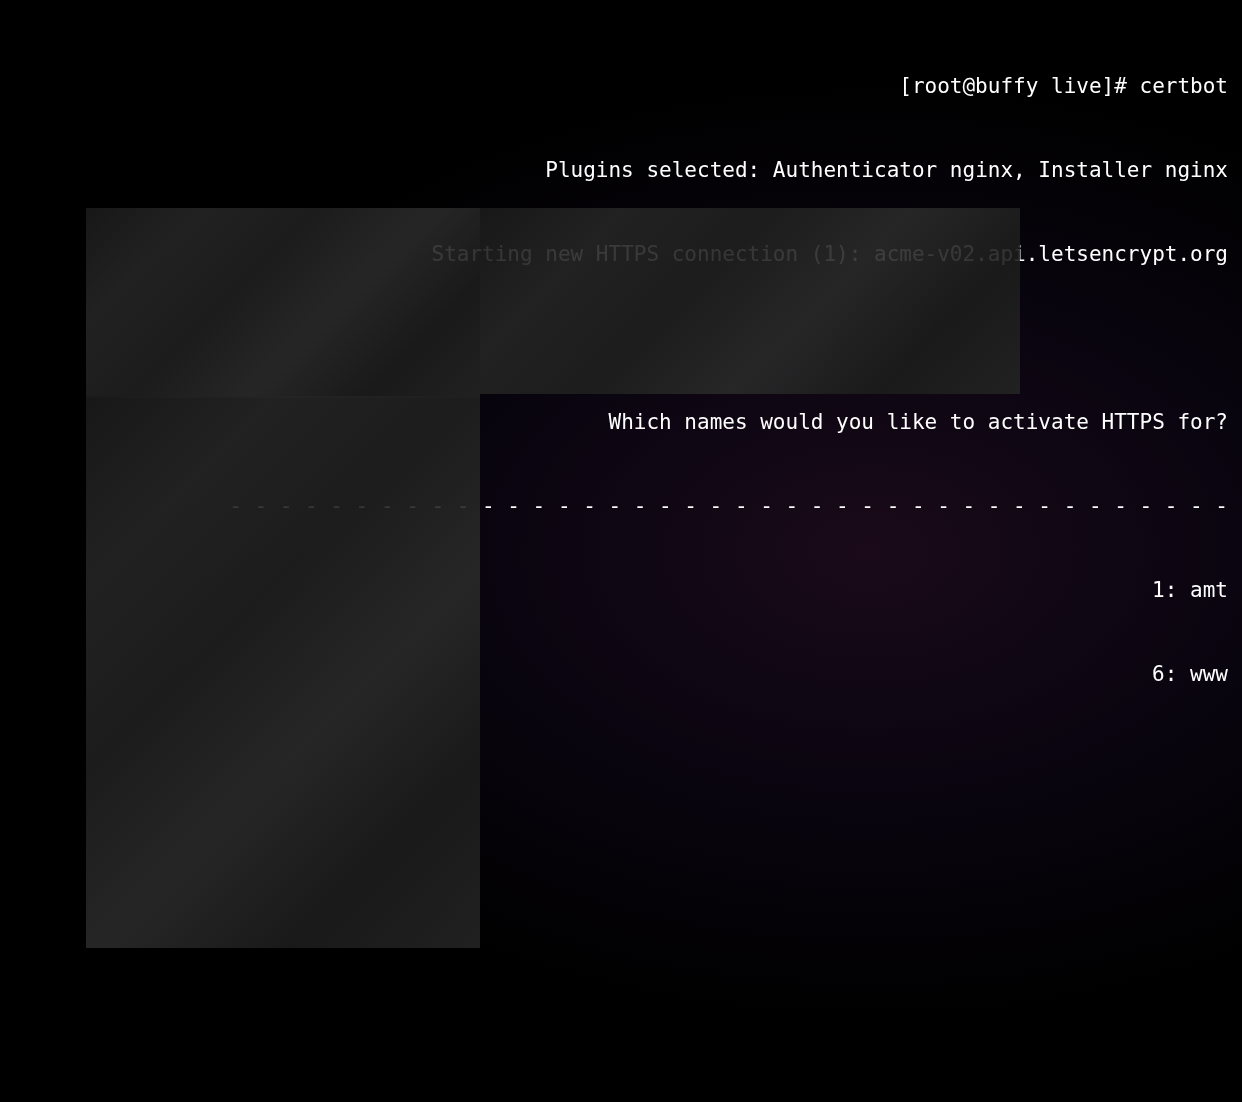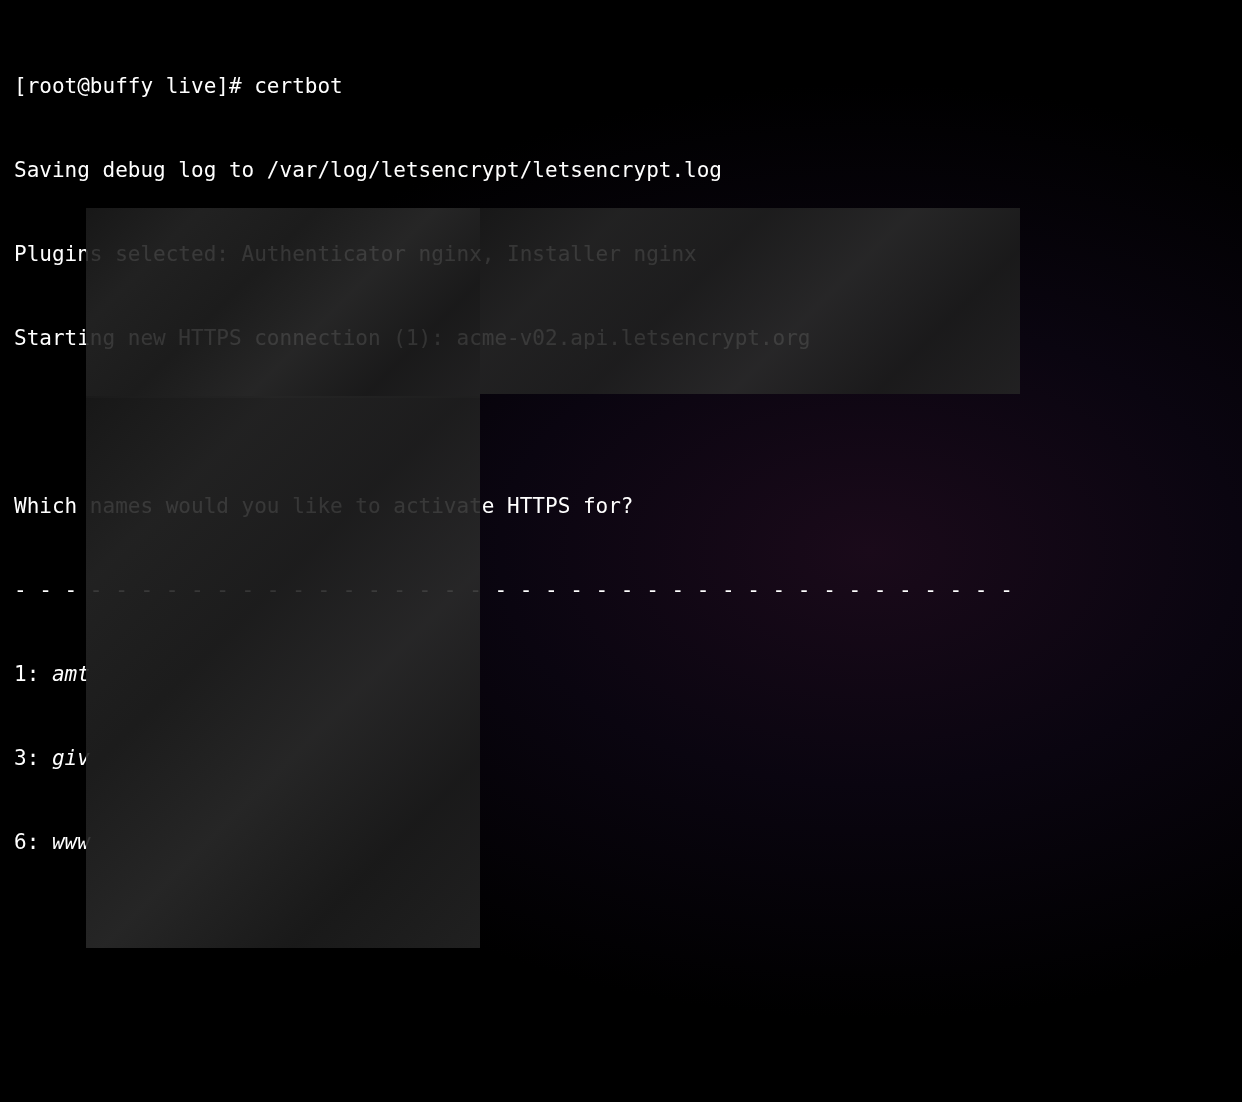--- a/index.html
+++ b/index.html
@@ -21,20 +21,21 @@
       position: relative;
     }
     .terminal {
       white-space: pre;
       position: relative;
       z-index: 2;
     }
     .line {
       display: block;
       min-height: 28px;
+      text-align: right;
     }
     .blank-line {
       display: block;
       height: 28px;
     }
     .divider {
       letter-spacing: 0;
     }
     .redaction {
       position: absolute;
@@ -62,36 +63,33 @@
       height: 552px;
     }
     .list-item {
       display: block;
     }
     .num {
       display: inline;
     }
     .domain-frag {
       display: inline;
-      font-style: italic;
     }
   </style>
 </head>
 <body>
 
 <div class="terminal">
   <span class="line">[root@buffy live]# certbot</span>
-  <span class="line">Saving debug log to /var/log/letsencrypt/letsencrypt.log</span>
   <span class="line">Plugins selected: Authenticator nginx, Installer nginx</span>
   <span class="line">Starting new HTTPS connection (1): acme-v02.api.letsencrypt.org</span>
   <span class="blank-line"></span>
   <span class="line">Which names would you like to activate HTTPS for?</span>
   <span class="line divider">- - - - - - - - - - - - - - - - - - - - - - - - - - - - - - - - - - - - - - - -</span>
   <span class="line list-item"><span class="num">1:</span> <span class="domain-frag">amt</span></span>
-  <span class="line list-item"><span class="num">3:</span> <span class="domain-frag">giv</span></span>
   <span class="line list-item"><span class="num">6:</span> <span class="domain-frag">www</span></span>
   
   
   
   
   
   
   
   
   

